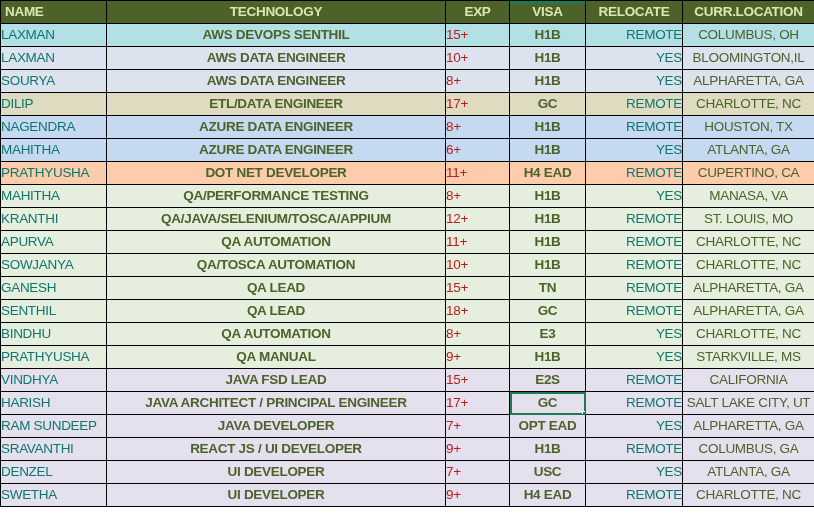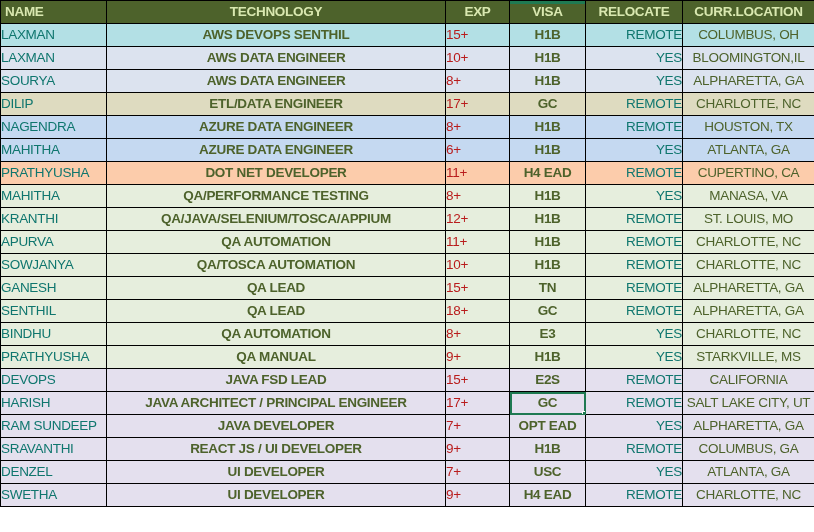--- a/index.html
+++ b/index.html
@@ -264,21 +264,21 @@
         </tr>
         <tr class="band-green">
           <td class="name">PRATHYUSHA</td>
           <td class="tech">QA MANUAL</td>
           <td class="exp">9+</td>
           <td class="visa">H1B</td>
           <td class="relo">YES</td>
           <td class="loc">STARKVILLE, MS</td>
         </tr>
         <tr class="band-purple">
-          <td class="name">DEVOPS</td>
+          <td class="name">VINDHYA</td>
           <td class="tech">JAVA FSD LEAD</td>
           <td class="exp">15+</td>
           <td class="visa">E2S</td>
           <td class="relo">REMOTE</td>
           <td class="loc">CALIFORNIA</td>
         </tr>
         <tr class="band-purple">
           <td class="name">HARISH</td>
           <td class="tech">JAVA ARCHITECT / PRINCIPAL ENGINEER</td>
           <td class="exp">17+</td>

